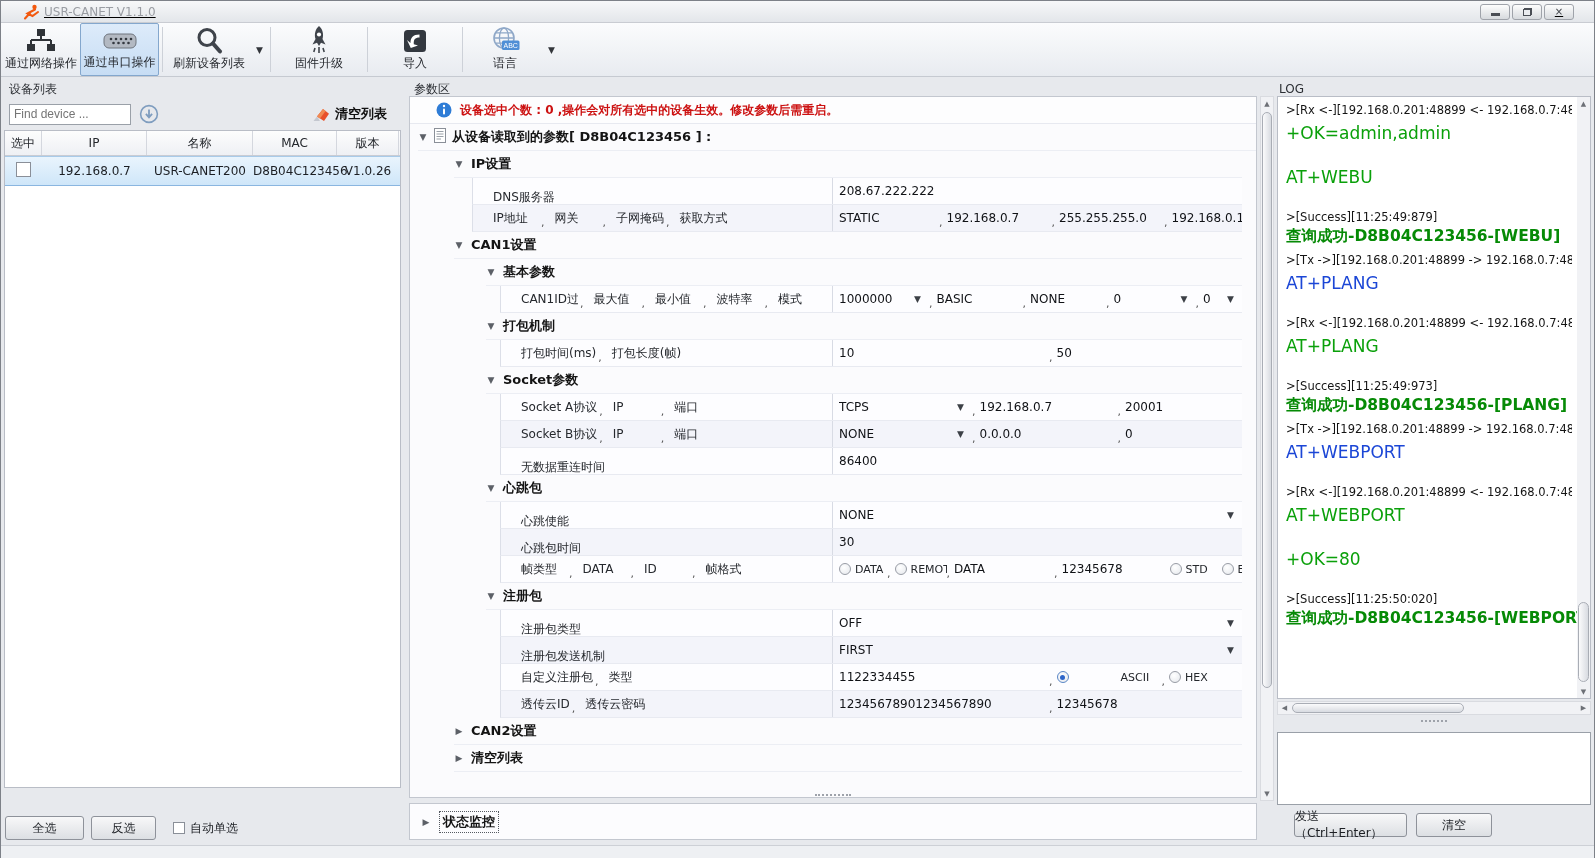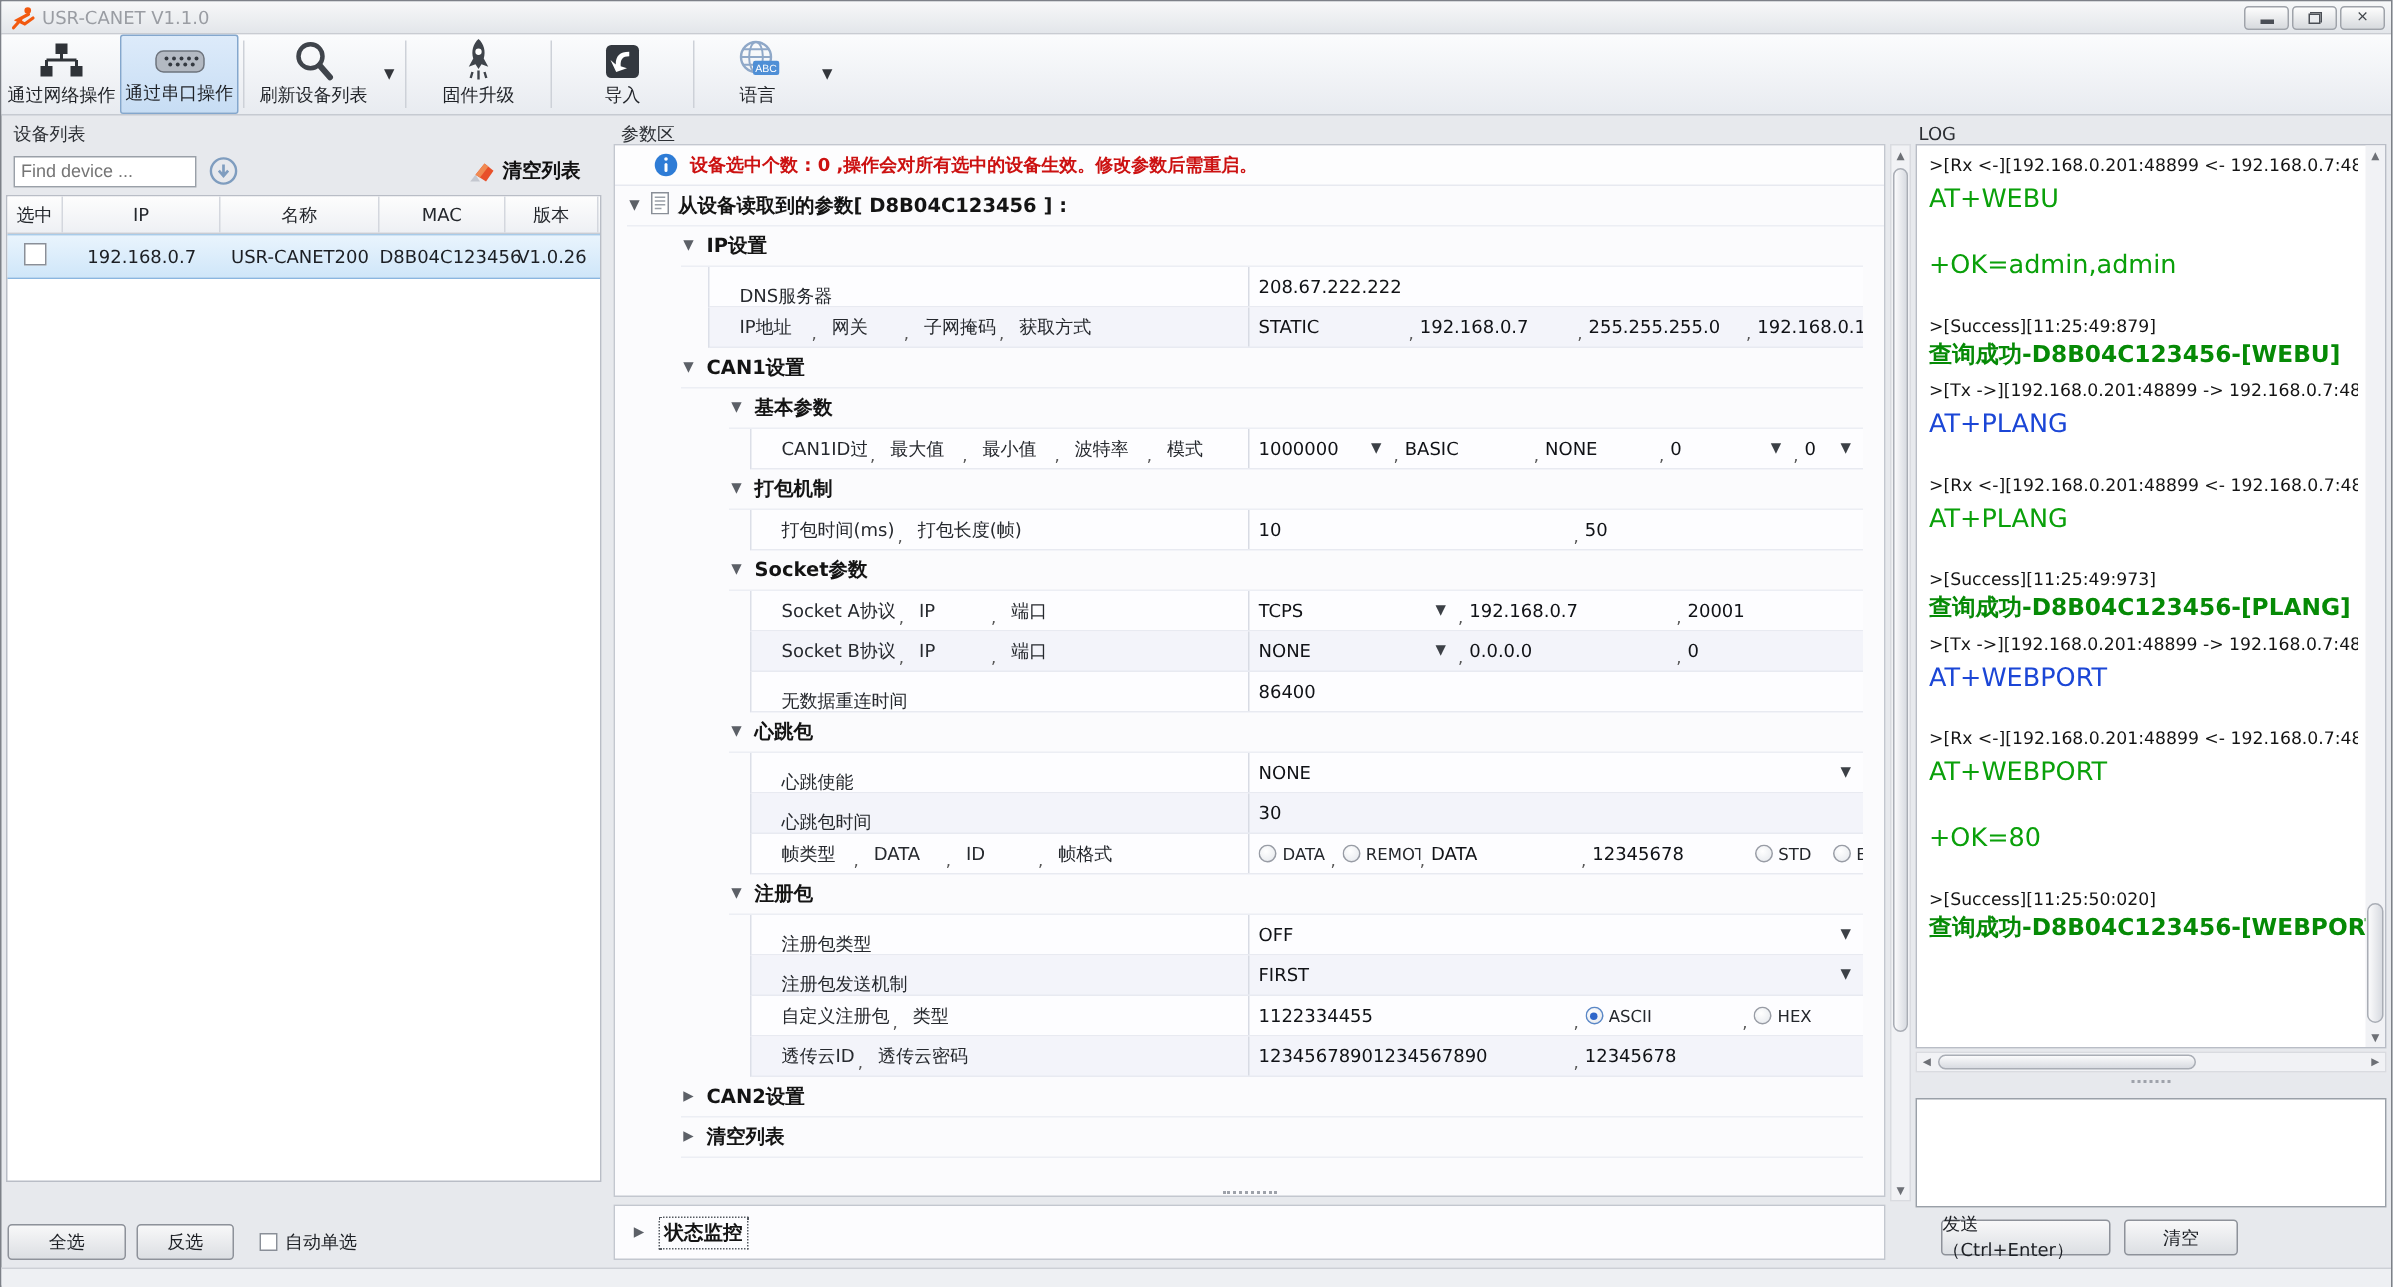--- a/index.html
+++ b/index.html
@@ -2,21 +2,21 @@
 <html><head>
 <meta charset="utf-8">
 <style>
   * { margin:0; padding:0; box-sizing:border-box; }
   html,body { width:1595px; height:858px; overflow:hidden; font-family:"DejaVu Sans","Liberation Sans",sans-serif; }
   .window { position:absolute; inset:0; background:#e7e9ed; border:1px solid #7d8188; }
 
   
   .titlebar { position:absolute; left:0; right:0; top:0; height:22px;
     background:linear-gradient(#f7f8f9,#e3e6ea); border-bottom:1px solid #c9ccd2;
-    display:flex; align-items:center; padding:0 4px; }
+    display:flex; align-items:center; padding:0 20px;text-decoration:underline; }
   .titlebar .logo { width:17px; height:16px; margin:0 4px 0 2px; }
   .title-text { font-size:12px; color:#9a9da3; }
   .win-controls { margin-left:auto; display:flex; gap:2px; }
   .wbtn { width:30px; height:16px; border:1px solid #9fa3aa; border-radius:3px;
     background:linear-gradient(#fdfdfd,#d7dade); display:flex; align-items:center; justify-content:center;
     color:#3f4349; font-size:10px; line-height:1; }
   .glyph-min { width:9px; height:3px; background:#4a4e55; margin-top:6px; }
   .glyph-restore { position:relative; width:9px; height:8px; }
   .glyph-restore::before { content:""; position:absolute; right:0; top:0; width:6px; height:5px; border:1px solid #4a4e55; }
   .glyph-restore::after  { content:""; position:absolute; left:0; bottom:0; width:6px; height:5px; border:1px solid #4a4e55; background:#e9ebee; }
@@ -557,21 +557,21 @@
             <div class="plabels" style="width: 332px;">
               <span class="pl">自定义注册包</span>
               <span class="pc">,</span>
               <span class="pl">类型</span>
             </div>
             <div class="vcell">
               <div class="vslot" style="width: 210px;">
                 <span class="vtext">1122334455</span>
               </div>
               <span class="vc">,</span>
-              <div class="vslot radio" style="width: 105px;">
+              <div class="vslot radio" style="width: 105px; gap: 48px;">
                 <span class="rb on"></span>
                 <span class="rlbl">ASCII</span>
               </div>
               <span class="vc">,</span>
               <div class="vslot radio" style="width: 60px;">
                 <span class="rb"></span>
                 <span class="rlbl">HEX</span>
               </div>
             </div>
           </div>
@@ -611,22 +611,22 @@
   <div class="mid-scroll">
     <div class="sb-arrow" style="top:0;">▲</div>
     <div class="thumb"></div>
     <div class="sb-arrow" style="bottom:0;">▼</div>
   </div>
 
   <div class="right-panel">
     <div class="panel-title" style="padding-left:2px;">LOG</div>
     <div class="log-box" id="log-lines">
         <div class="lml">&gt;[Rx &lt;-][192.168.0.201:48899 &lt;- 192.168.0.7:48899][1:</div>
+        <div class="lcg">+OK=admin,admin</div>
         <div class="lcg">AT+WEBU</div>
-        <div class="lcg">+OK=admin,admin</div>
         <div class="lml">&gt;[Success][11:25:49:879]</div>
         <div class="lms">查询成功-D8B04C123456-[WEBU]</div>
         <div class="lml">&gt;[Tx -&gt;][192.168.0.201:48899 -&gt; 192.168.0.7:48899][1:</div>
         <div class="lcb">AT+PLANG</div>
         <div class="lml">&gt;[Rx &lt;-][192.168.0.201:48899 &lt;- 192.168.0.7:48899][1:</div>
         <div class="lcg">AT+PLANG</div>
         <div class="lml">&gt;[Success][11:25:49:973]</div>
         <div class="lms">查询成功-D8B04C123456-[PLANG]</div>
         <div class="lml">&gt;[Tx -&gt;][192.168.0.201:48899 -&gt; 192.168.0.7:48899][1:</div>
         <div class="lcb">AT+WEBPORT</div>

